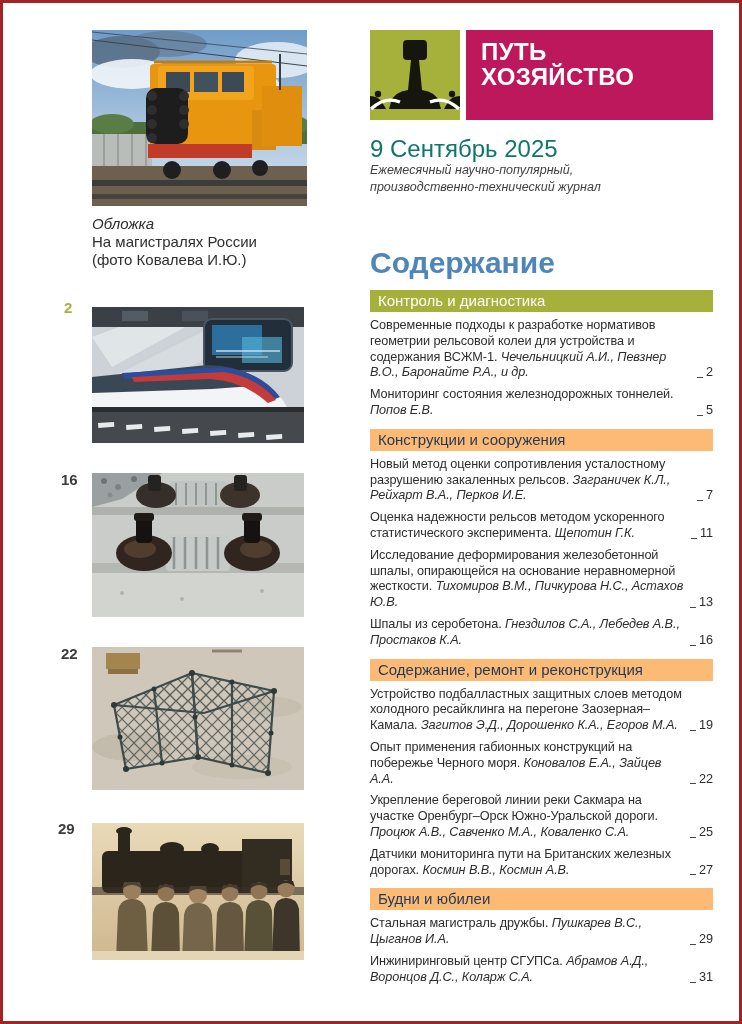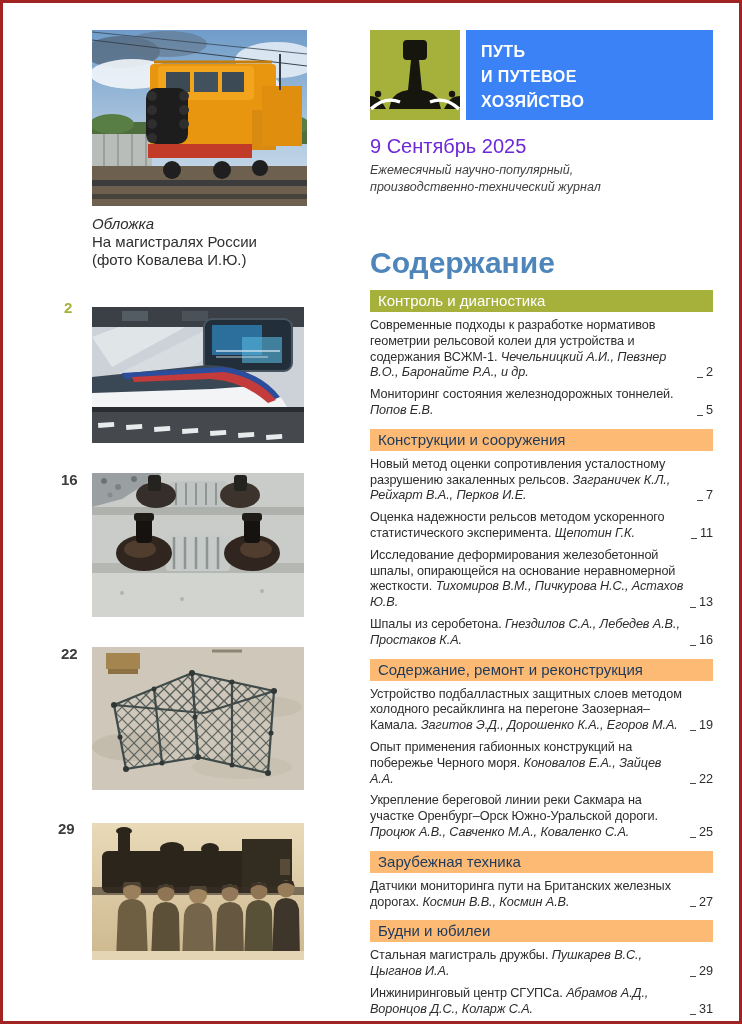--- a/index.html
+++ b/index.html
@@ -6,25 +6,25 @@
   *{box-sizing:border-box;}
   .page{
     position:relative;width:742px;height:1024px;margin:0 auto;
     background:#ffffff;border:3px solid #a12323;overflow:hidden;
     font-family:"Liberation Sans",sans-serif;color:#2d2d2d;
   }
   .abs{position:absolute;}
   
   .logo-icon{left:367px;top:27px;width:90px;height:90px;}
   .logo-box{
-    left:463px;top:27px;width:247px;height:90px;background:#3b82f6;
-    color:#ffffff;font-weight:bold;font-size:16px;line-height:25px;
+    left:463px;top:27px;width:247px;height:90px;background:#be185d;
+    color:#ffffff;font-weight:bold;font-size:24px;line-height:25px;
     padding:9px 0 0 15px;letter-spacing:.4px;
   }
-  .issue-date{left:367px;top:132px;font-size:20px;color:#6d28d9;}
+  .issue-date{left:367px;top:132px;font-size:24px;color:#0f766e;}
   .subtitle{left:367px;top:159px;font-style:italic;font-size:12.5px;line-height:17px;color:#3f3f3f;}
   .contents-title{left:367px;top:211px;font-size:30px;font-weight:bold;color:#4e86bb;margin-top:32px;}
   
   .cover-photo{left:89px;top:27px;}
   .cover-caption{left:89px;top:212px;font-size:15px;line-height:18px;color:#2e2e2e;}
   .cover-caption .it{font-style:italic;}
   
   .thumb-num{font-size:15px;font-weight:bold;color:#3c3c3c;}
   .thumb-num.green{color:#a6b13b;}
   
@@ -116,21 +116,20 @@
       <path d="M0,66 q8,0 12,6 l4,7 h-16 z" fill="#16160f"></path>
       <path d="M90,66 q-8,0 -12,6 l-4,7 h16 z" fill="#16160f"></path>
       <path d="M1,79 q14,-13 29,-7" stroke="#ffffff" stroke-width="3.4" fill="none"></path>
       <path d="M89,79 q-14,-13 -29,-7" stroke="#ffffff" stroke-width="3.4" fill="none"></path>
       <circle cx="8" cy="64" r="3.2" fill="#16160f"></circle>
       <circle cx="82" cy="64" r="3.2" fill="#16160f"></circle>
     </svg>
   </div>
   <div class="abs logo-box">
     <div>ПУТЬ</div>
-    <div>И ПУТЕВОЕ</div>
     <div>ХОЗЯЙСТВО</div>
   </div>
 
   <div class="abs issue-date">9 Сентябрь 2025</div>
   <div class="abs subtitle">
     <div>Ежемесячный научно-популярный,</div>
     <div>производственно-технический журнал</div>
   </div>
 
   <div class="abs contents-title">Содержание</div>
@@ -359,21 +358,20 @@
       <div class="article">
         <span class="atext"><span class="atitle">Опыт применения габионных конструкций на побережье Черного моря. </span><span class="aauthors">Коновалов Е.А., Зайцев А.А.</span></span>
         <span class="leader"></span>
         <span class="apage">22</span>
       </div>
       <div class="article">
         <span class="atext"><span class="atitle">Укрепление береговой линии реки Сакмара на участке Оренбург–Орск Южно-Уральской дороги. </span><span class="aauthors">Процюк А.В., Савченко М.А., Коваленко С.А.</span></span>
         <span class="leader"></span>
         <span class="apage">25</span>
       </div>
-      <div class="sec-bar blue">Зарубежная техника</div>
       <div class="article">
         <span class="atext"><span class="atitle">Датчики мониторинга пути на Британских железных дорогах. </span><span class="aauthors">Космин В.В., Космин А.В.</span></span>
         <span class="leader"></span>
         <span class="apage">27</span>
       </div>
       <div class="sec-bar blue">Будни и юбилеи</div>
       <div class="article">
         <span class="atext"><span class="atitle">Стальная магистраль дружбы. </span><span class="aauthors">Пушкарев В.С., Цыганов И.А.</span></span>
         <span class="leader"></span>
         <span class="apage">29</span>

